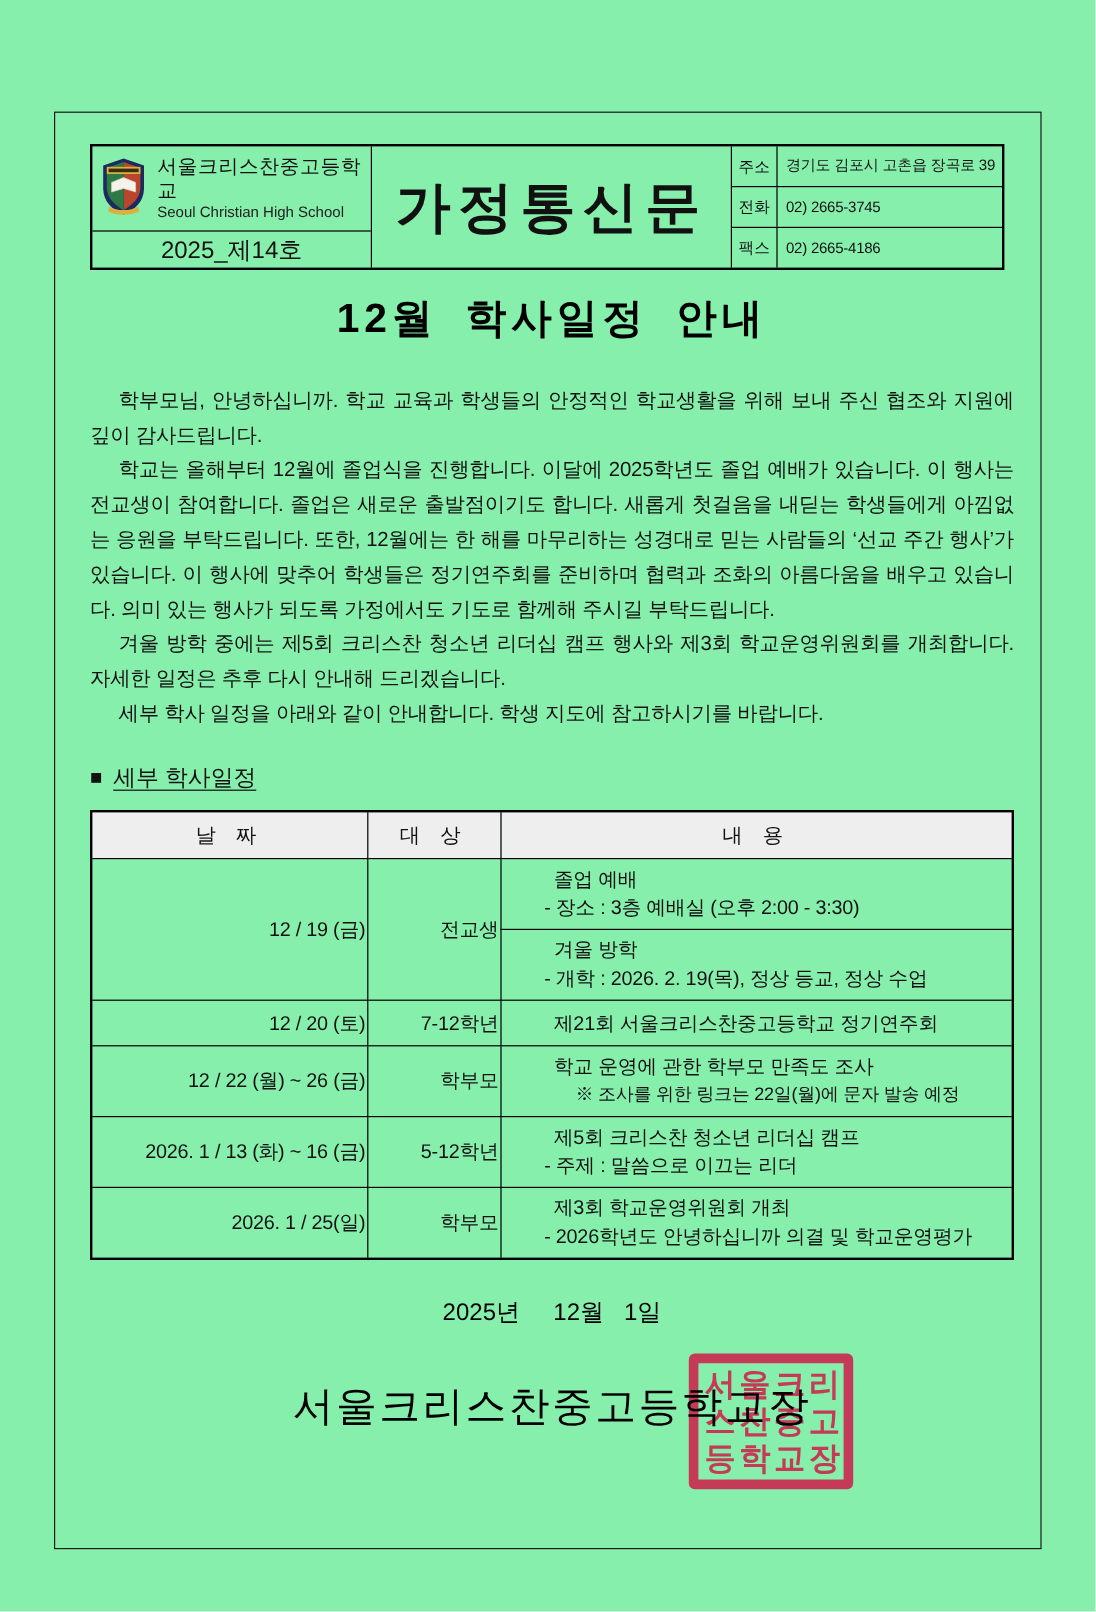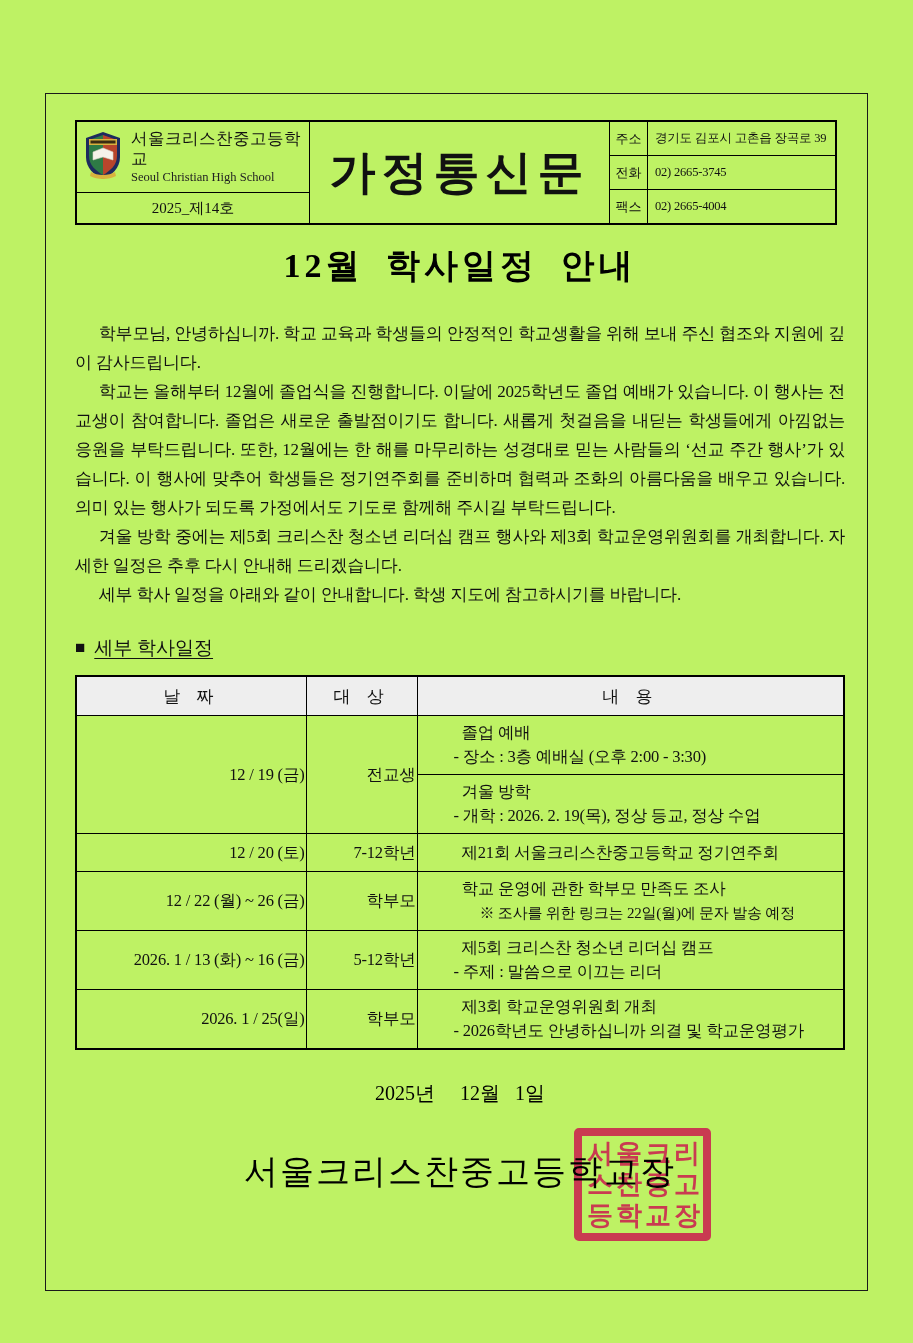--- a/index.html
+++ b/index.html
@@ -1,32 +1,32 @@
 <!DOCTYPE html>
 <html><head>
 <meta charset="utf-8">
 <style>
   html,body{margin:0;padding:0;background:#ffffff;}
   .page{
-    position:relative;width:913px;height:1343px;background:#bef264;overflow:hidden;
-    font-family:Liberation Serif, serif;color:#111;
+    position:relative;width:913px;height:1343px;background:#86efac;overflow:hidden;
+    font-family:Liberation Sans, sans-serif;color:#111;
   }
   .frame{position:absolute;left:45px;top:93px;width:821px;height:1196px;border:1.5px solid #1a1a1a;}
 
   
   .header{
     position:absolute;left:75px;top:120px;width:762px;height:105px;
     border:2px solid #000;display:grid;grid-template-columns:233px 300px 1fr;box-sizing:border-box;
   }
   .h-left{border-right:1.5px solid #000;display:flex;flex-direction:column;box-sizing:border-box;}
   .h-school{flex:1;display:flex;align-items:center;gap:8px;padding:4px 6px;border-bottom:1.5px solid #000;box-sizing:border-box;}
   .h-names{display:flex;flex-direction:column;line-height:1.25;}
   .name-ko{font-size:16.5px;letter-spacing:.5px;}
   .name-en{font-size:12.5px;color:#222;}
-  .h-issue{height:30px;display:flex;align-items:center;justify-content:center;font-size:15px;}
+  .h-issue{height:30px;display:flex;align-items:center;justify-content:center;font-size:20px;}
   .h-center{display:flex;align-items:center;justify-content:center;font-size:46px;font-weight:bold;letter-spacing:6px;border-right:1.5px solid #000;}
   .h-right{display:flex;flex-direction:column;box-sizing:border-box;}
   .h-row{flex:1;display:flex;align-items:stretch;border-bottom:1px solid #000;box-sizing:border-box;}
   .h-row:last-child{border-bottom:none;}
   .h-label{width:38px;display:flex;align-items:center;justify-content:center;border-right:1px solid #000;font-size:13px;box-sizing:border-box;}
   .h-value{flex:1;display:flex;align-items:center;padding-left:7px;font-size:12.5px;letter-spacing:-0.2px;}
 
   
   .content{position:absolute;left:75px;top:243px;width:770px;}
   .doc-title{text-align:center;font-size:34px;letter-spacing:4px;word-spacing:10px;margin:0 0 30px 0;color:#000;}
@@ -94,21 +94,21 @@
       <div class="h-row">
         <div class="h-label">주소</div>
         <div class="h-value">경기도 김포시 고촌읍 장곡로 39</div>
       </div>
       <div class="h-row">
         <div class="h-label">전화</div>
         <div class="h-value">02) 2665-3745</div>
       </div>
       <div class="h-row">
         <div class="h-label">팩스</div>
-        <div class="h-value">02) 2665-4004</div>
+        <div class="h-value">02) 2665-4186</div>
       </div>
     </div>
   </div>
 
   <div class="content">
     <h1 class="doc-title">12월 학사일정 안내</h1>
 
     <div class="body-text">
       <p>학부모님, 안녕하십니까. 학교 교육과 학생들의 안정적인 학교생활을 위해 보내 주신 협조와 지원에 깊이 감사드립니다.</p>
       <p>학교는 올해부터 12월에 졸업식을 진행합니다. 이달에 2025학년도 졸업 예배가 있습니다. 이 행사는 전교생이 참여합니다. 졸업은 새로운 출발점이기도 합니다. 새롭게 첫걸음을 내딛는 학생들에게 아낌없는 응원을 부탁드립니다. 또한, 12월에는 한 해를 마무리하는 성경대로 믿는 사람들의 ‘선교 주간 행사’가 있습니다. 이 행사에 맞추어 학생들은 정기연주회를 준비하며 협력과 조화의 아름다움을 배우고 있습니다. 의미 있는 행사가 되도록 가정에서도 기도로 함께해 주시길 부탁드립니다.</p>

